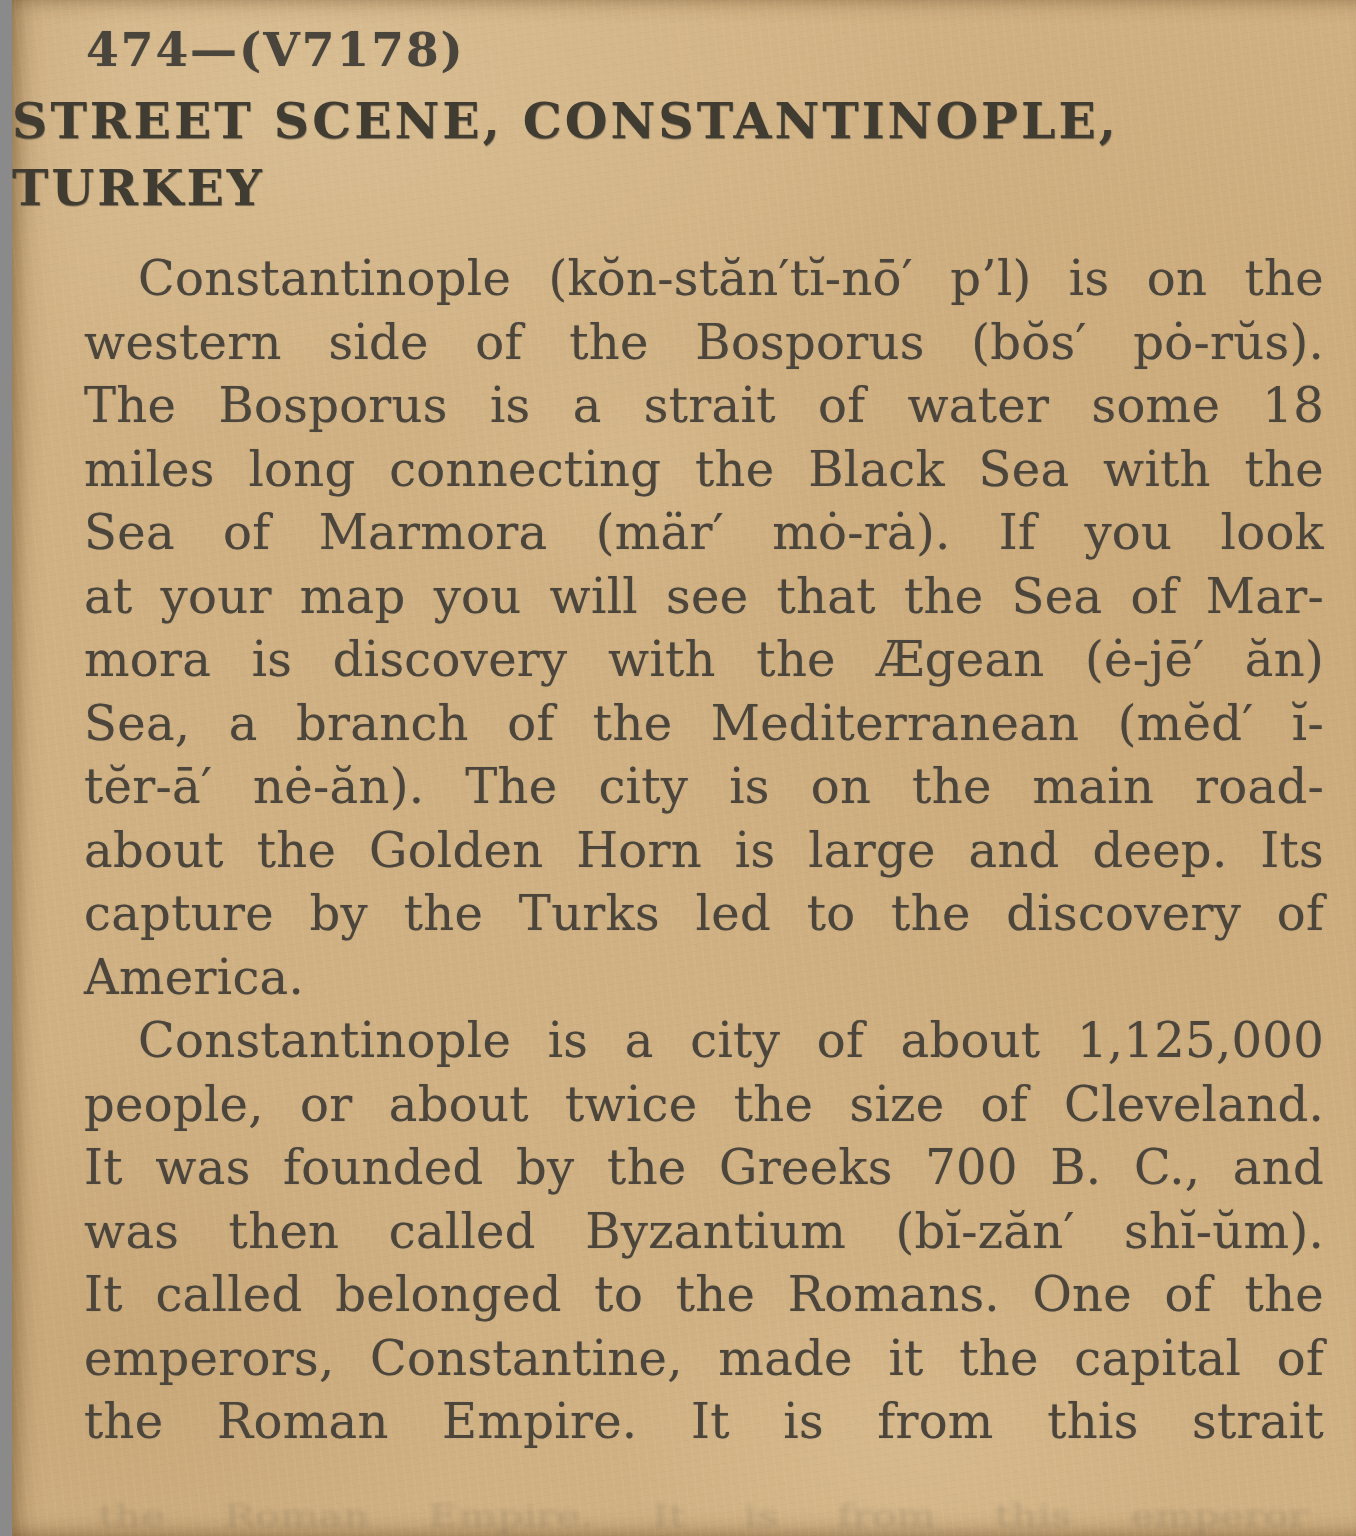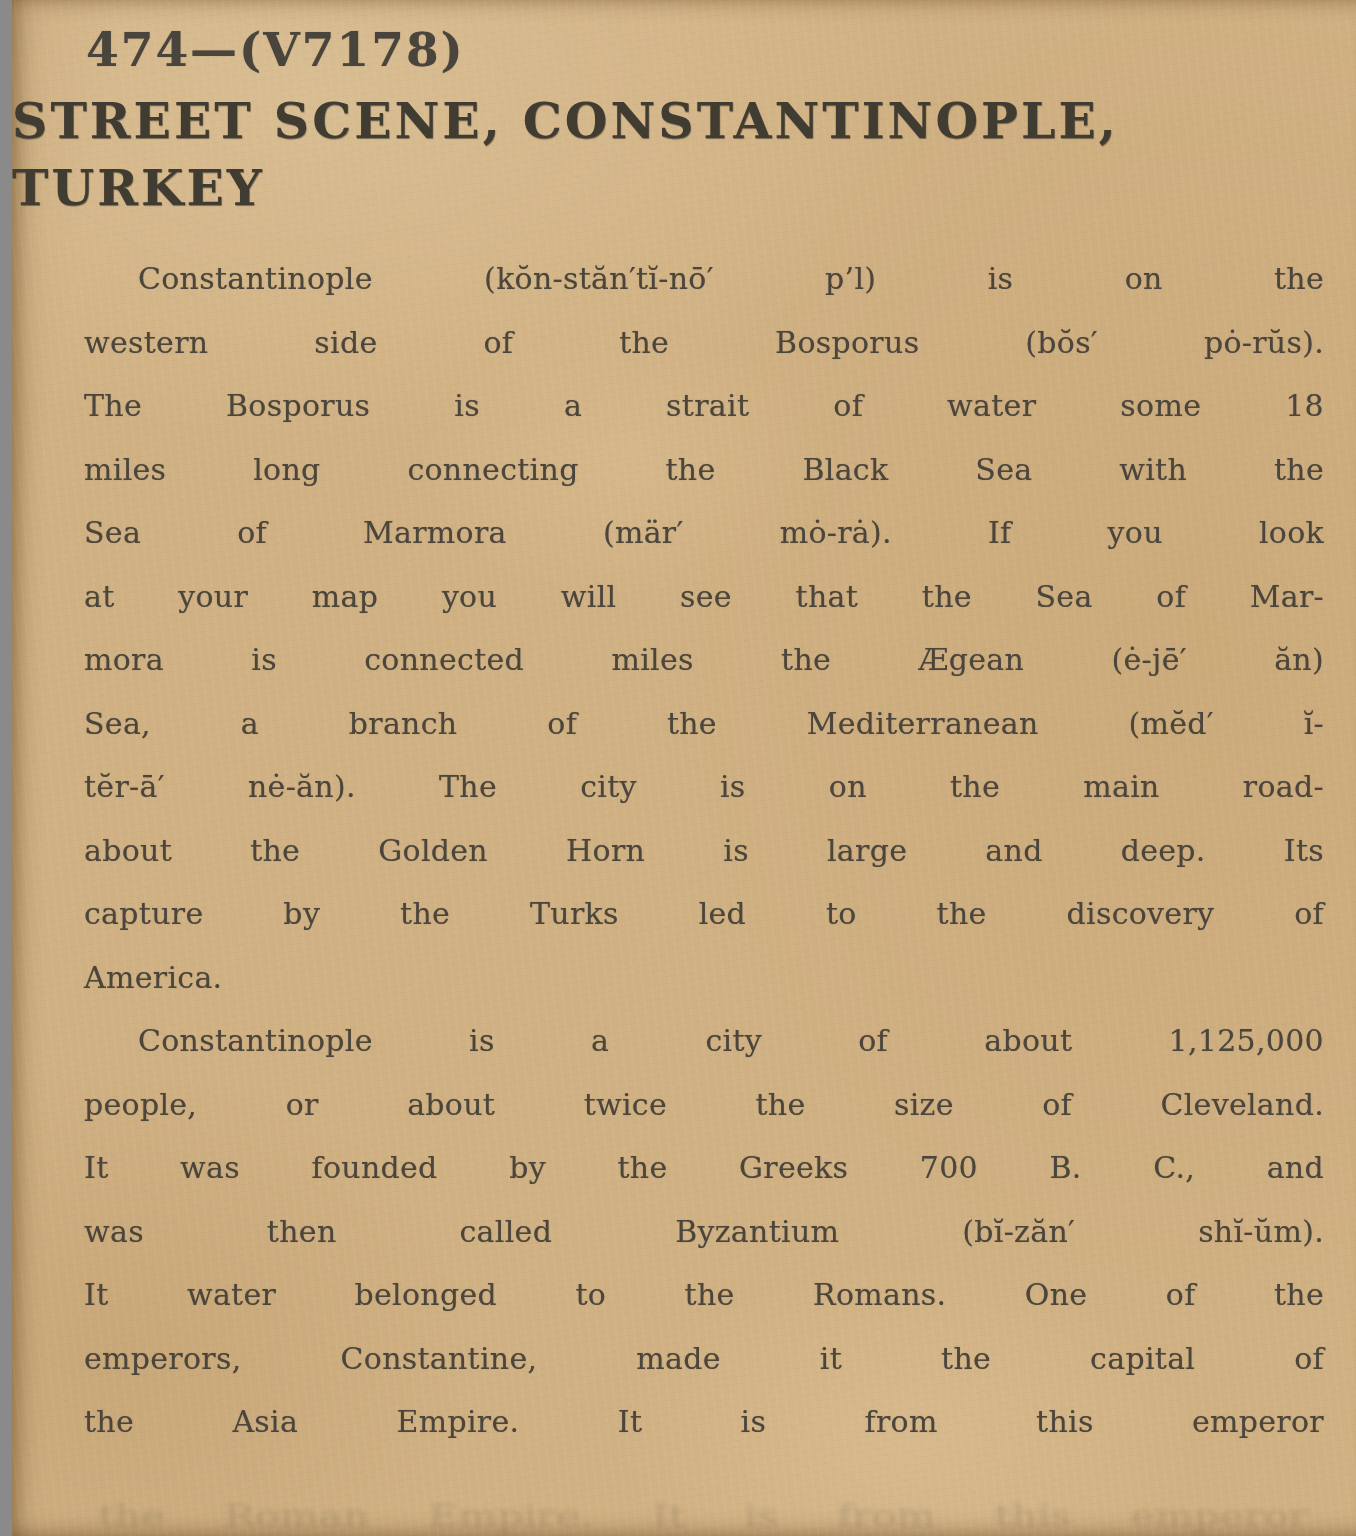--- a/index.html
+++ b/index.html
@@ -61,21 +61,21 @@
     line-height: 67px;
     letter-spacing: 3px;
     color: #413c32;
     text-shadow: 0.5px 0.5px 1px rgba(62,56,46,0.6);
   }
   .body-text {
     position: absolute;
     top: 247px;
     left: 72px;
     right: 44px;
-    font-size: 30px;
+    font-size: 48px;
     line-height: 63.5px;
     color: #4b453c;
     text-shadow: 0 0 1px rgba(72,66,56,0.45);
     letter-spacing: 0.3px;
   }
   .line {
     text-align: justify;
   }
   .line.just {
     text-align-last: justify;
@@ -110,32 +110,32 @@
   </h1>
 
   <div class="body-text" id="body-text">
       <div class="para">
         <div class="line just indent">Constantinople (kŏn-stăn′tĭ-nō′ p’l) is on the</div>
         <div class="line just">western side of the Bosporus (bŏs′ pȯ-rŭs).</div>
         <div class="line just">The Bosporus is a strait of water some 18</div>
         <div class="line just">miles long connecting the Black Sea with the</div>
         <div class="line just">Sea of Marmora (mär′ mȯ-rȧ).  If you look</div>
         <div class="line just">at your map you will see that the Sea of Mar-</div>
-        <div class="line just">mora is connected miles the Ægean (ė-jē′ ăn)</div>
+        <div class="line just">mora is discovery with the Ægean (ė-jē′ ăn)</div>
         <div class="line just">Sea, a branch of the Mediterranean (mĕd′ ĭ-</div>
         <div class="line just">tĕr-ā′ nė-ăn).  The city is on the main road-</div>
         <div class="line just">about the Golden Horn is large and deep.  Its</div>
         <div class="line just">capture by the Turks led to the discovery of</div>
         <div class="line">America.</div>
       </div>
       <div class="para">
         <div class="line just indent">Constantinople is a city of about 1,125,000</div>
         <div class="line just">people, or about twice the size of Cleveland.</div>
         <div class="line just">It was founded by the Greeks 700 B. C., and</div>
         <div class="line just">was then called Byzantium (bĭ-zăn′ shĭ-ŭm).</div>
-        <div class="line just">It water belonged to the Romans.  One of the</div>
+        <div class="line just">It called belonged to the Romans.  One of the</div>
         <div class="line just">emperors, Constantine, made it the capital of</div>
-        <div class="line just">the Asia Empire.  It is from this emperor</div>
+        <div class="line just">the Roman Empire.  It is from this strait</div>
       </div>
     </div>
 
   <div class="ghost">the Roman Empire.  It is from this emperor</div>
 </div>
 
 </body></html>

